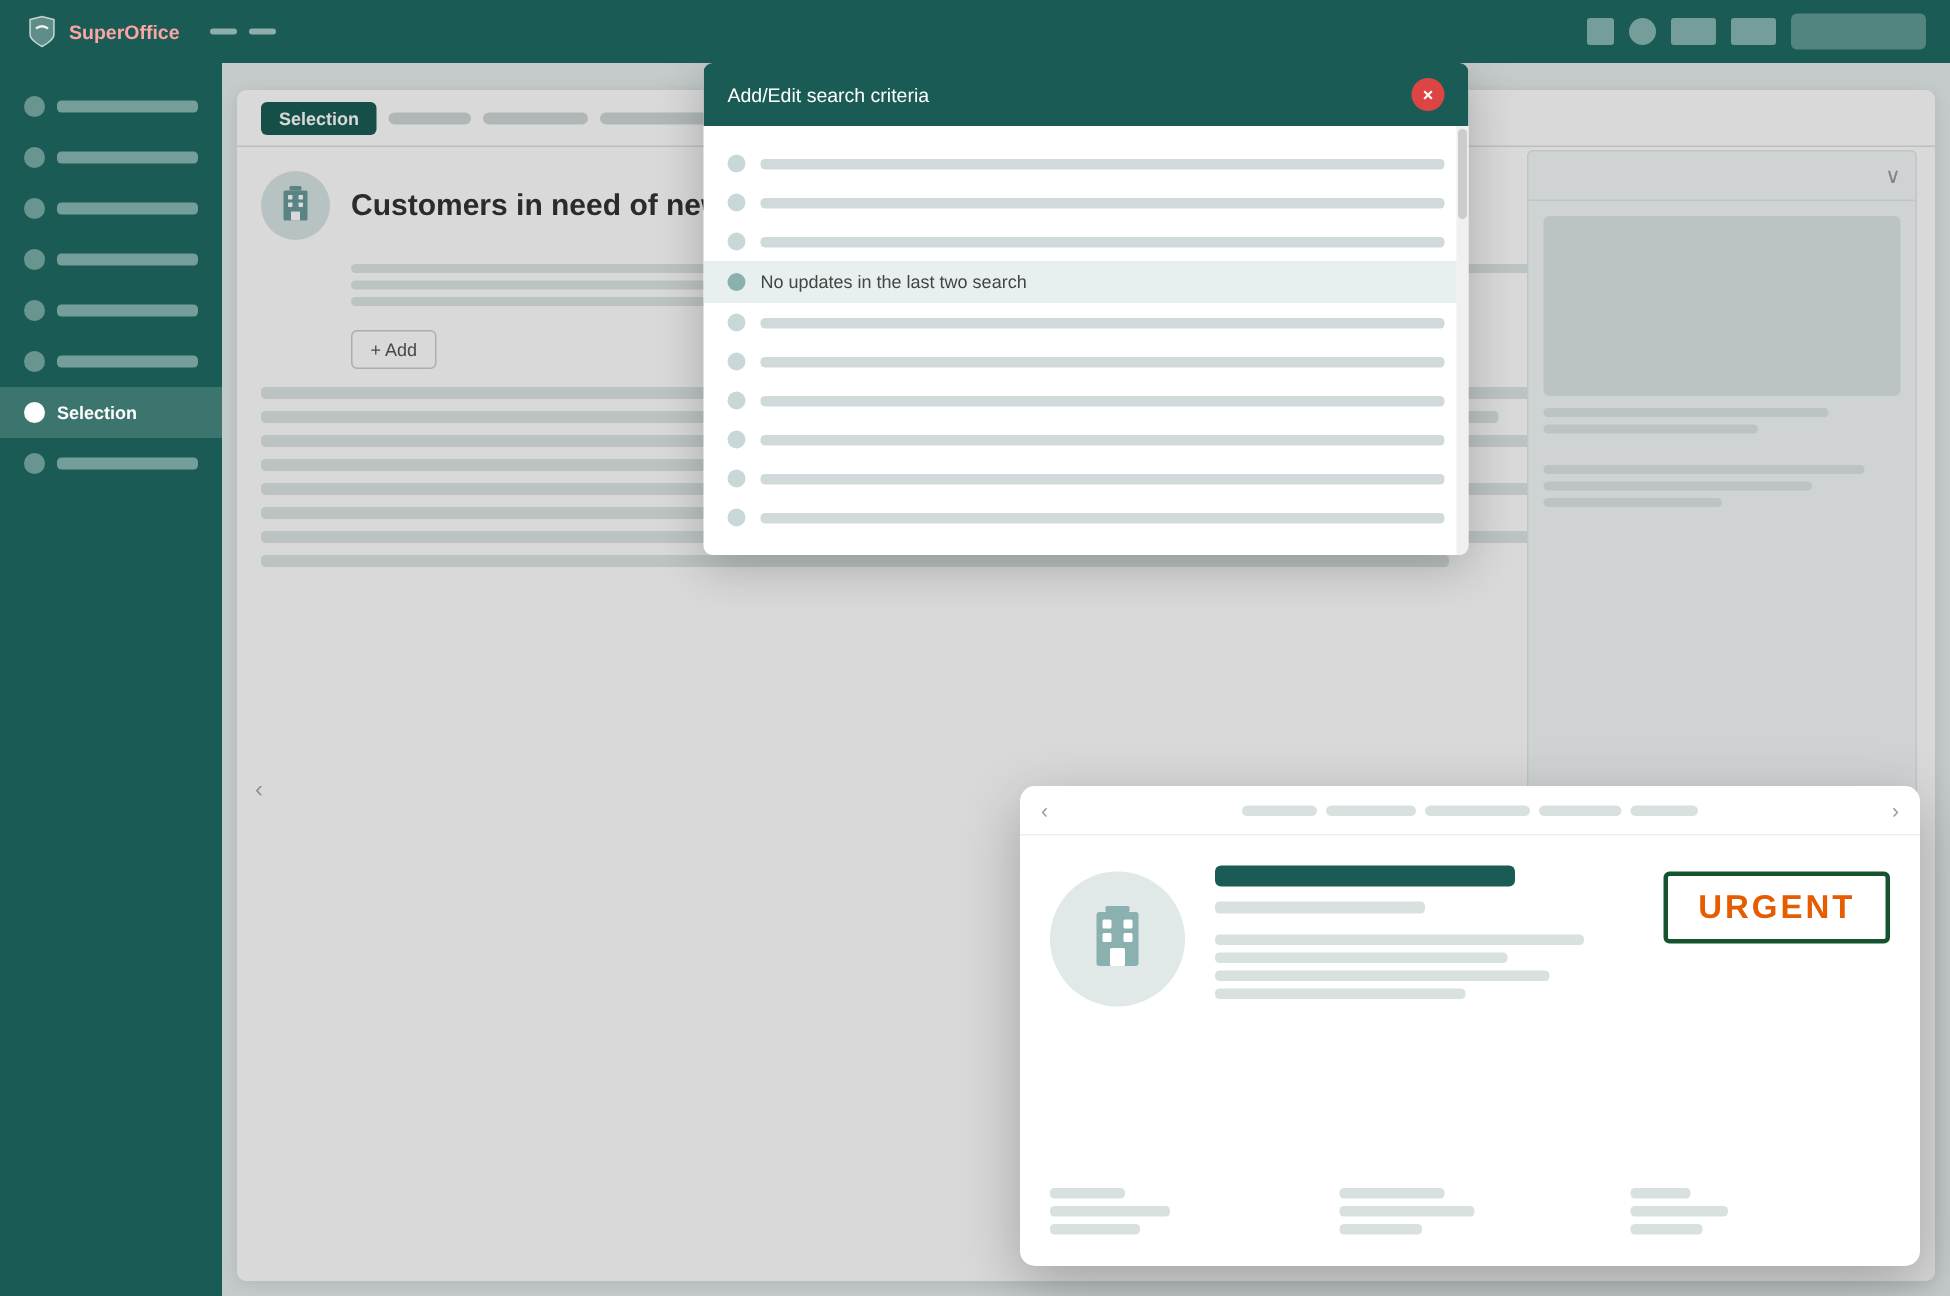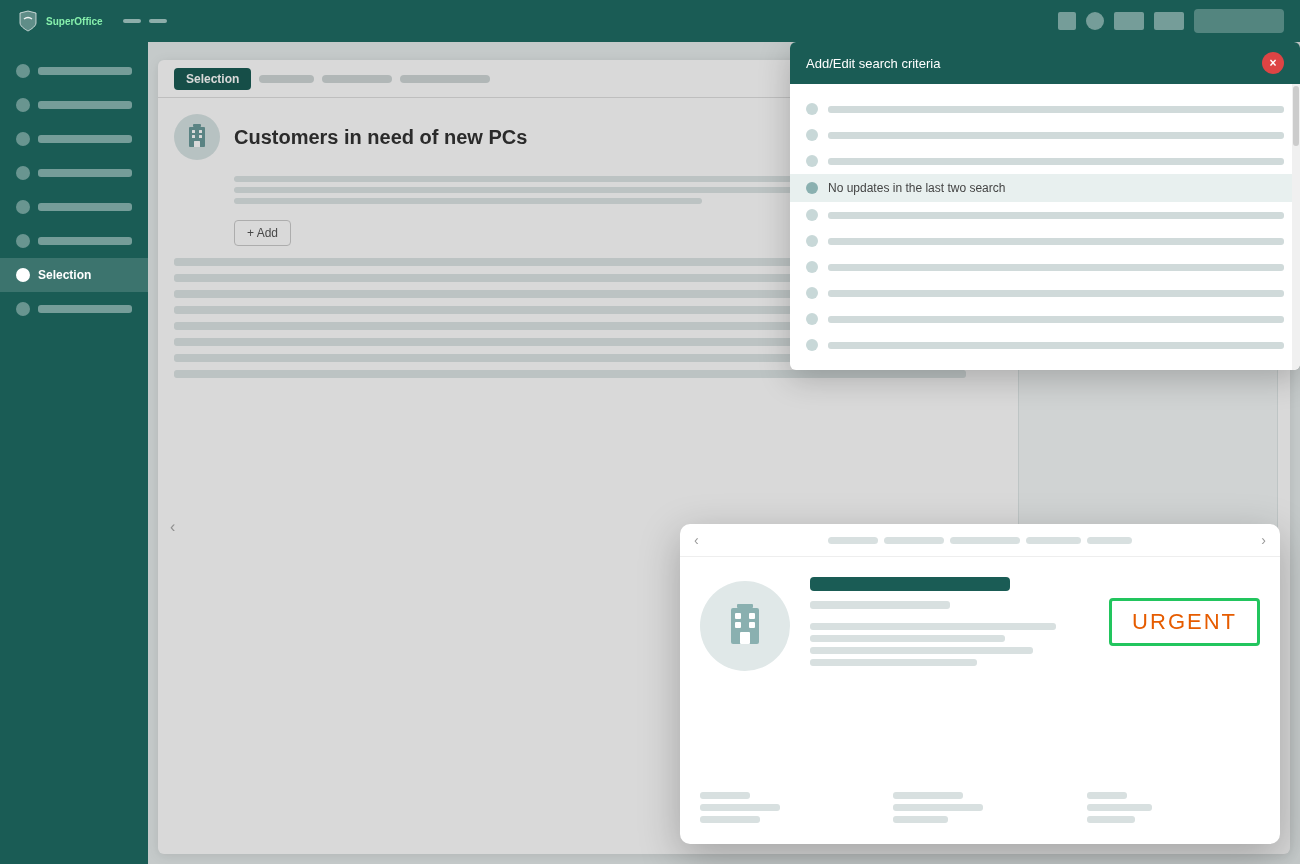--- a/index.html
+++ b/index.html
@@ -19,22 +19,22 @@
       align-items: center;
       padding: 0 16px;
       gap: 12px;
       position: relative;
       z-index: 1;
     }
     .logo {
       display: flex;
       align-items: center;
       gap: 6px;
-      color: #86efac;
-      font-size: 10px;
+      color: #fca5a5;
+      font-size: 13px;
       font-weight: 600;
     }
     .logo-icon {
       width: 24px;
       height: 24px;
     }
     .nav-dots {
       display: flex;
       gap: 8px;
       margin-left: 8px;
@@ -260,21 +260,21 @@
     }
 
     
     .modal-overlay {
       position: absolute;
       top: 0; left: 0; right: 0; bottom: 0;
       background: rgba(0,0,0,0.15);
       z-index: 10;
       display: flex;
       align-items: flex-start;
-      justify-content: flex-end;
+      justify-content: center;
     }
 
     
     .modal {
       width: 510px;
       background: white;
       border-radius: 6px;
       box-shadow: 0 8px 32px rgba(0,0,0,0.22);
       overflow: hidden;
       position: relative;
@@ -445,29 +445,29 @@
       margin-top: 8px;
     }
     .fc-info-bar {
       height: 7px;
       background: #d8e0e0;
       border-radius: 3px;
       margin-bottom: 5px;
     }
 
     .fc-urgent {
-      border: 3px solid #22c55e;
+      border: 3px solid #14532d;
       padding: 8px 20px;
       color: #e65c00;
       font-size: 22px;
-      font-weight: 400;
+      font-weight: 700;
       letter-spacing: 2px;
       border-radius: 4px;
       align-self: flex-start;
-      margin-top: 21px;
+      margin-top: 4px;
       flex-shrink: 0;
     }
 
     .fc-bottom-bars {
       padding: 0 20px 16px;
       display: flex;
       gap: 20px;
     }
     .fc-bottom-col {
       flex: 1;

